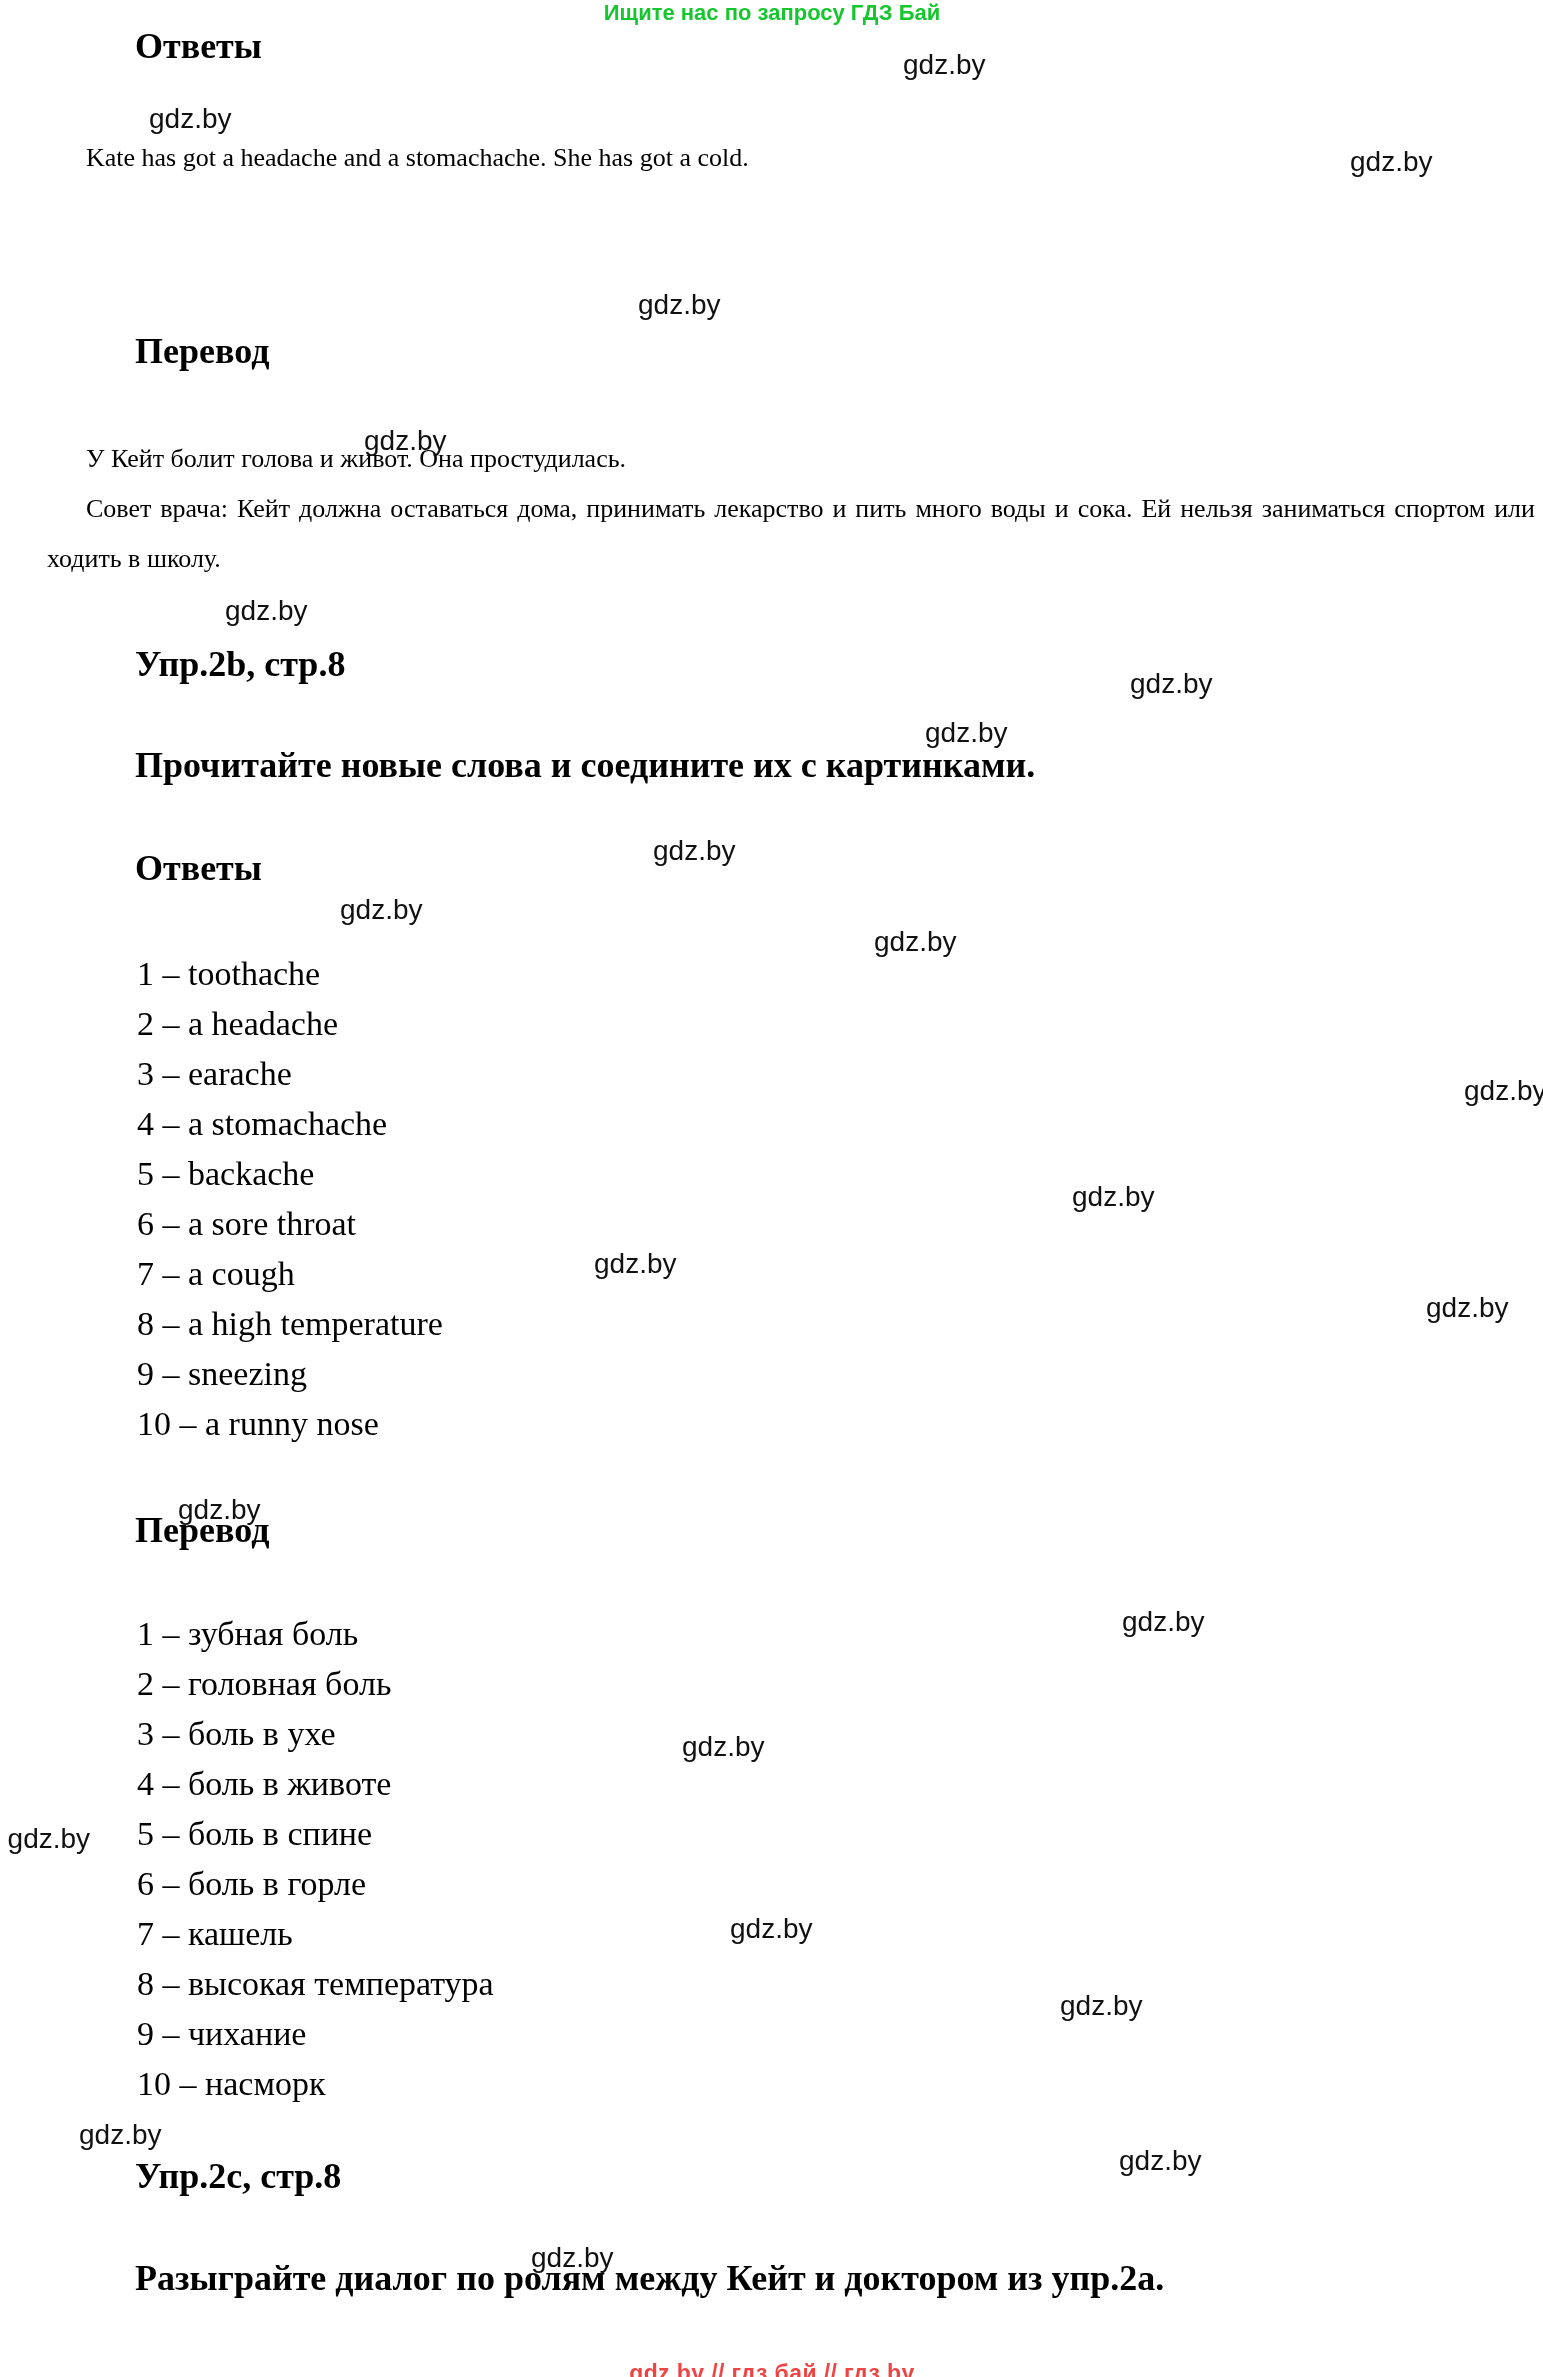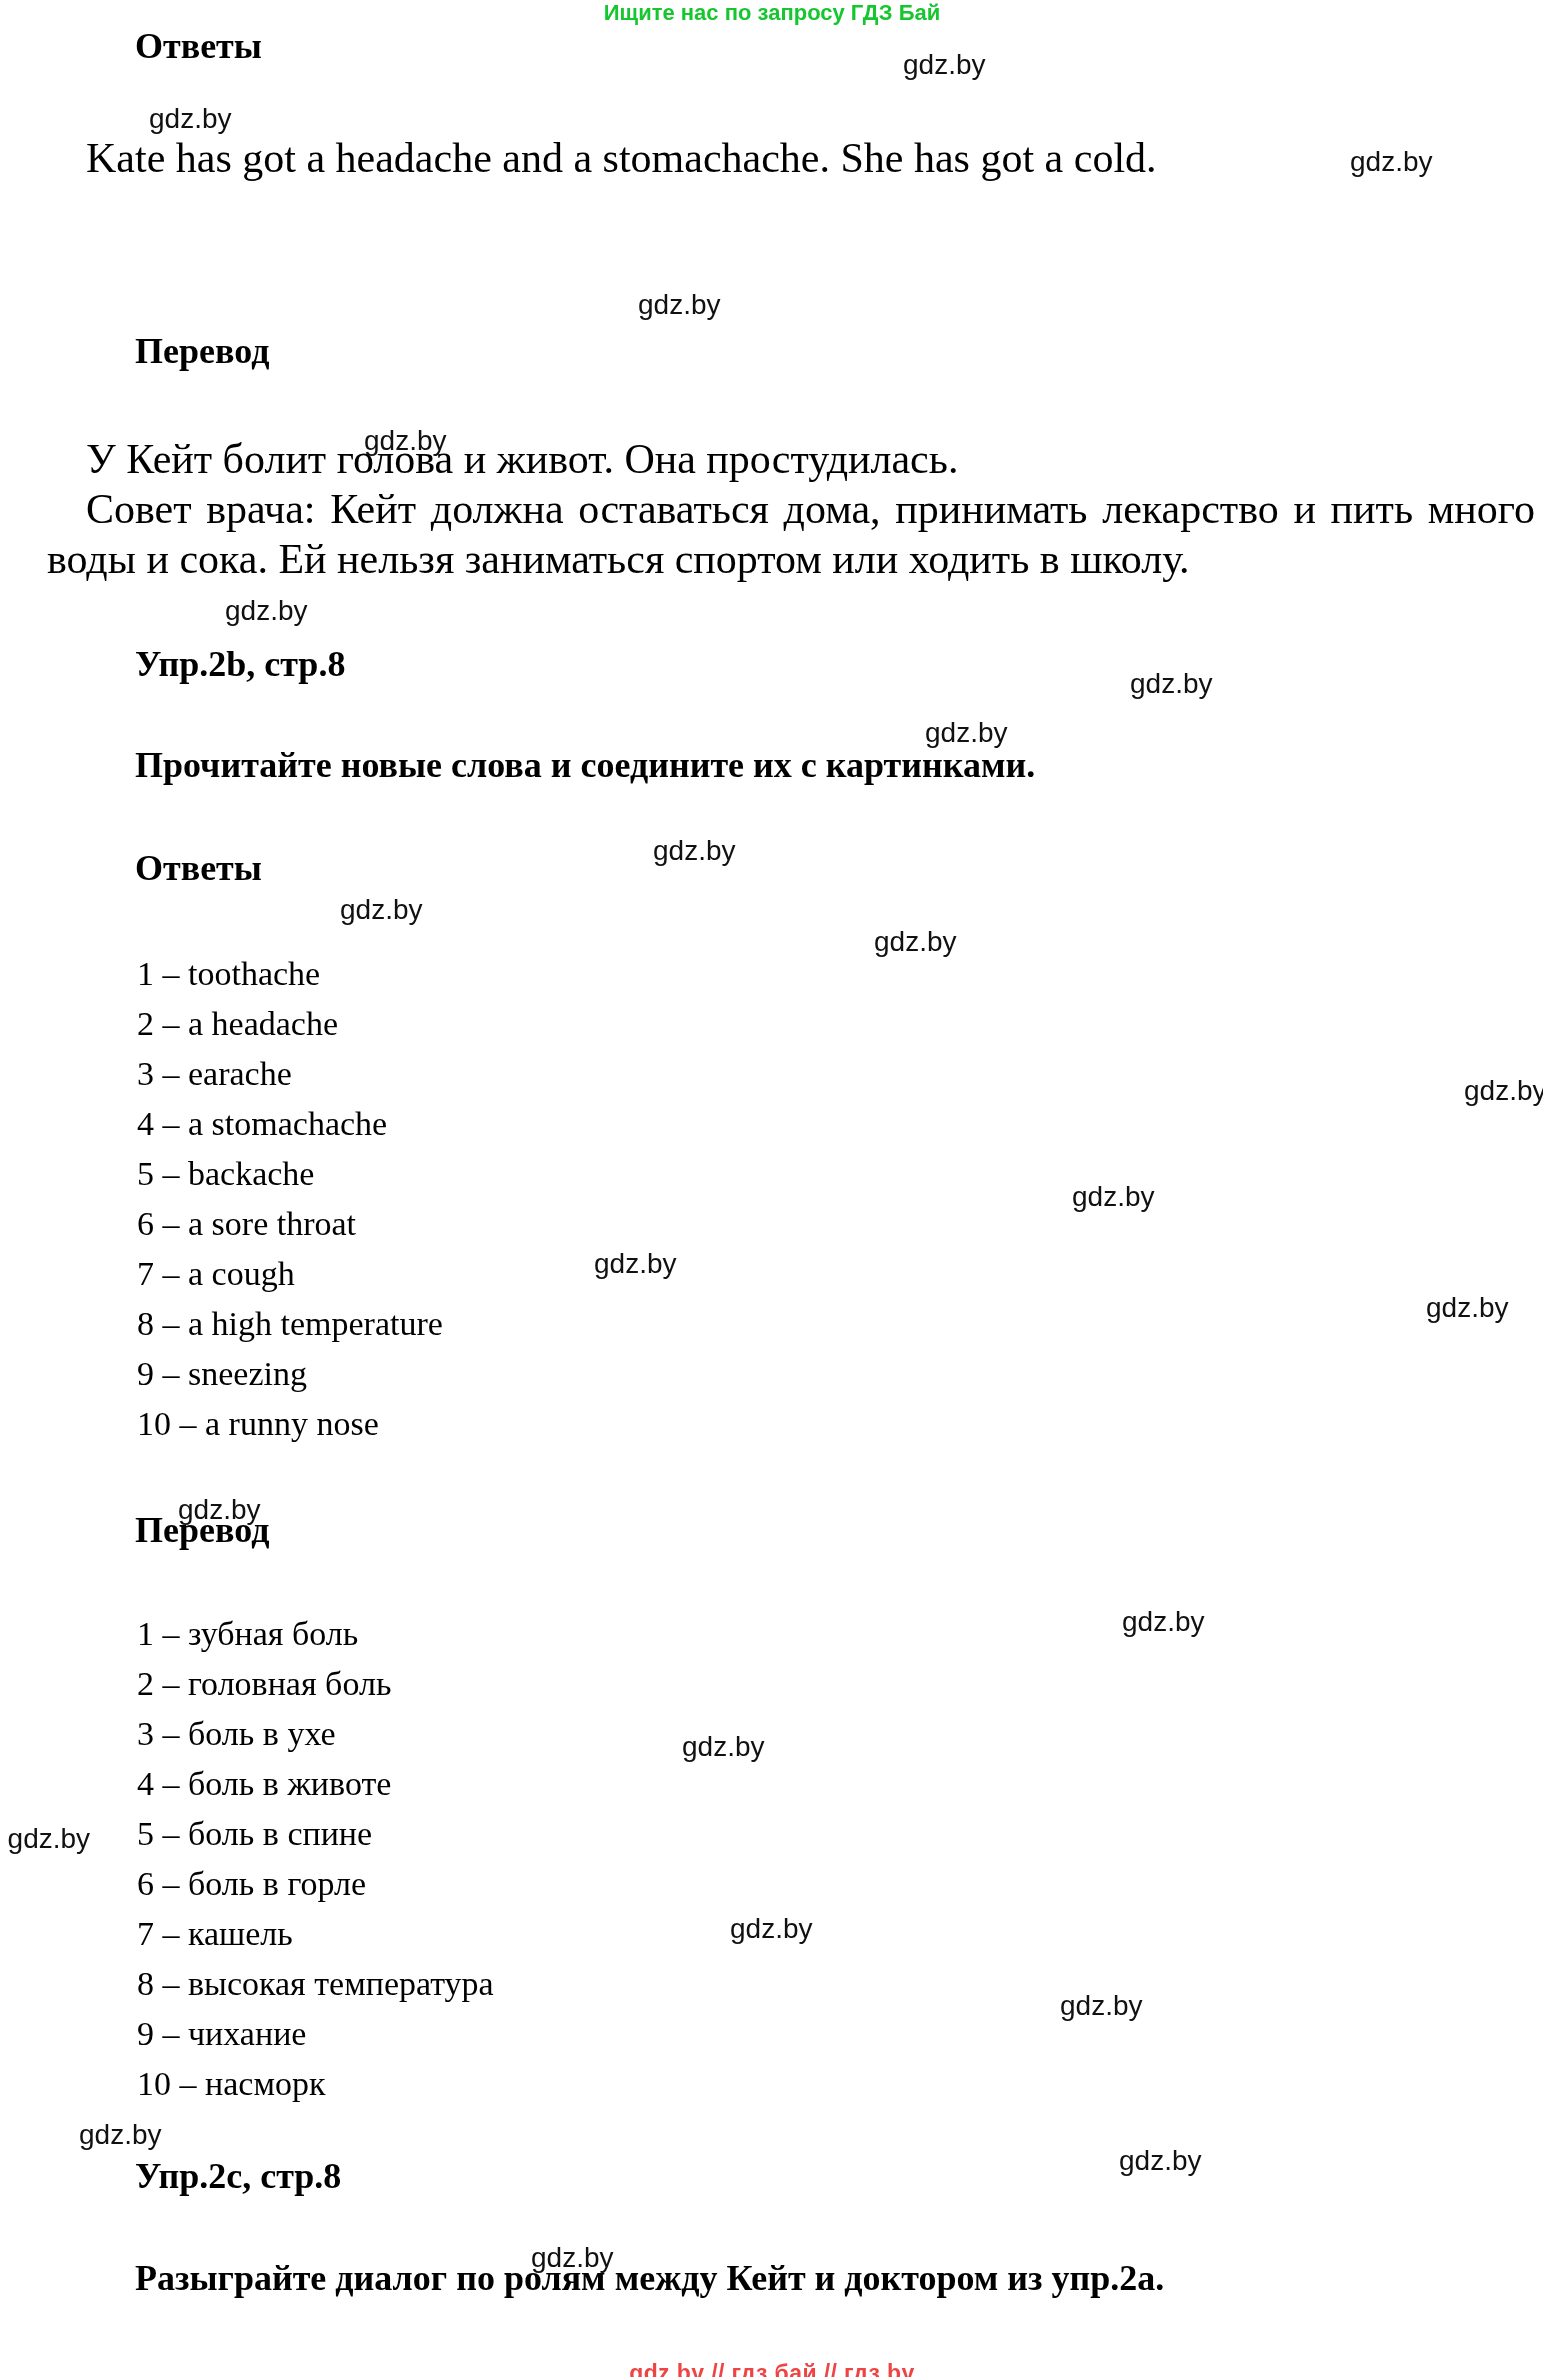--- a/index.html
+++ b/index.html
@@ -48,21 +48,21 @@
   }
 
   .h-bold {
     font-weight: 700;
     font-size: 36px;
     line-height: 39px;
     font-family: "Liberation Serif", "DejaVu Serif", serif;
   }
 
   .para {
-    font-size: 42px;
+    font-size: 26px;
     line-height: 50px;
     text-align: justify;
     text-indent: 39px;
     font-family: "Liberation Serif", "DejaVu Serif", serif;
   }
 
   .list {
     font-size: 34px;
     line-height: 50px;
     font-family: "Liberation Serif", "DejaVu Serif", serif;

